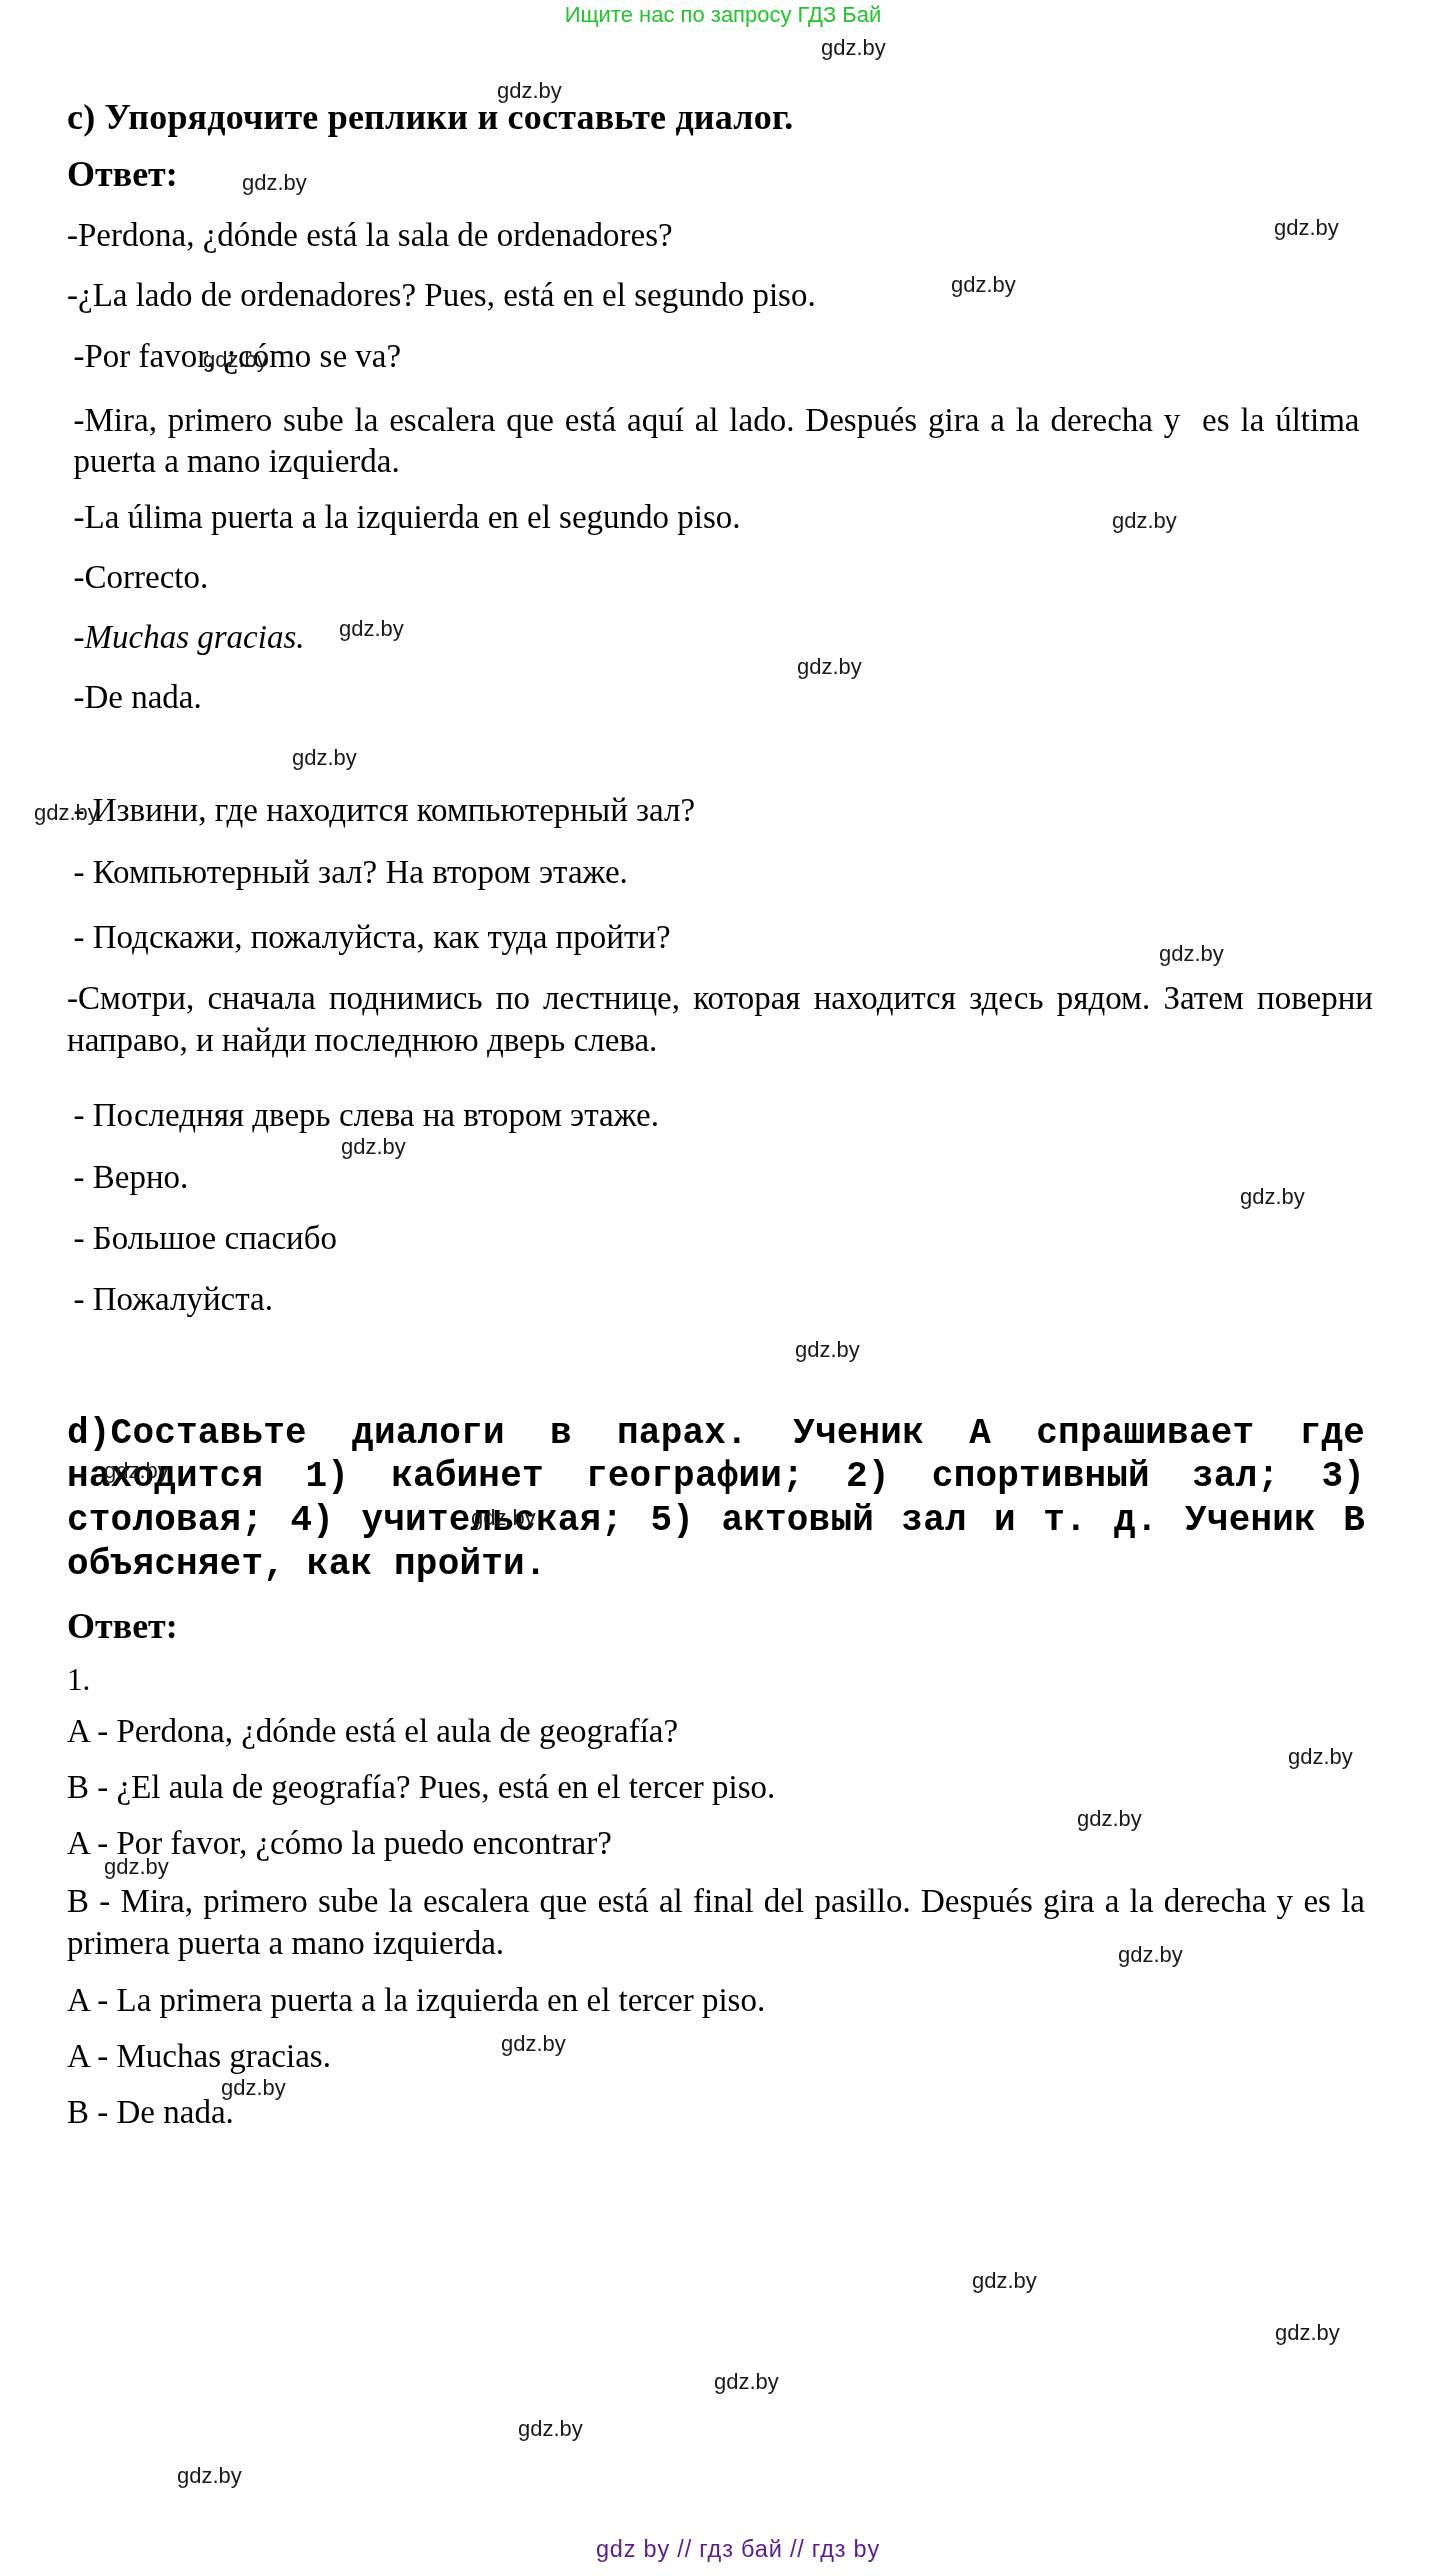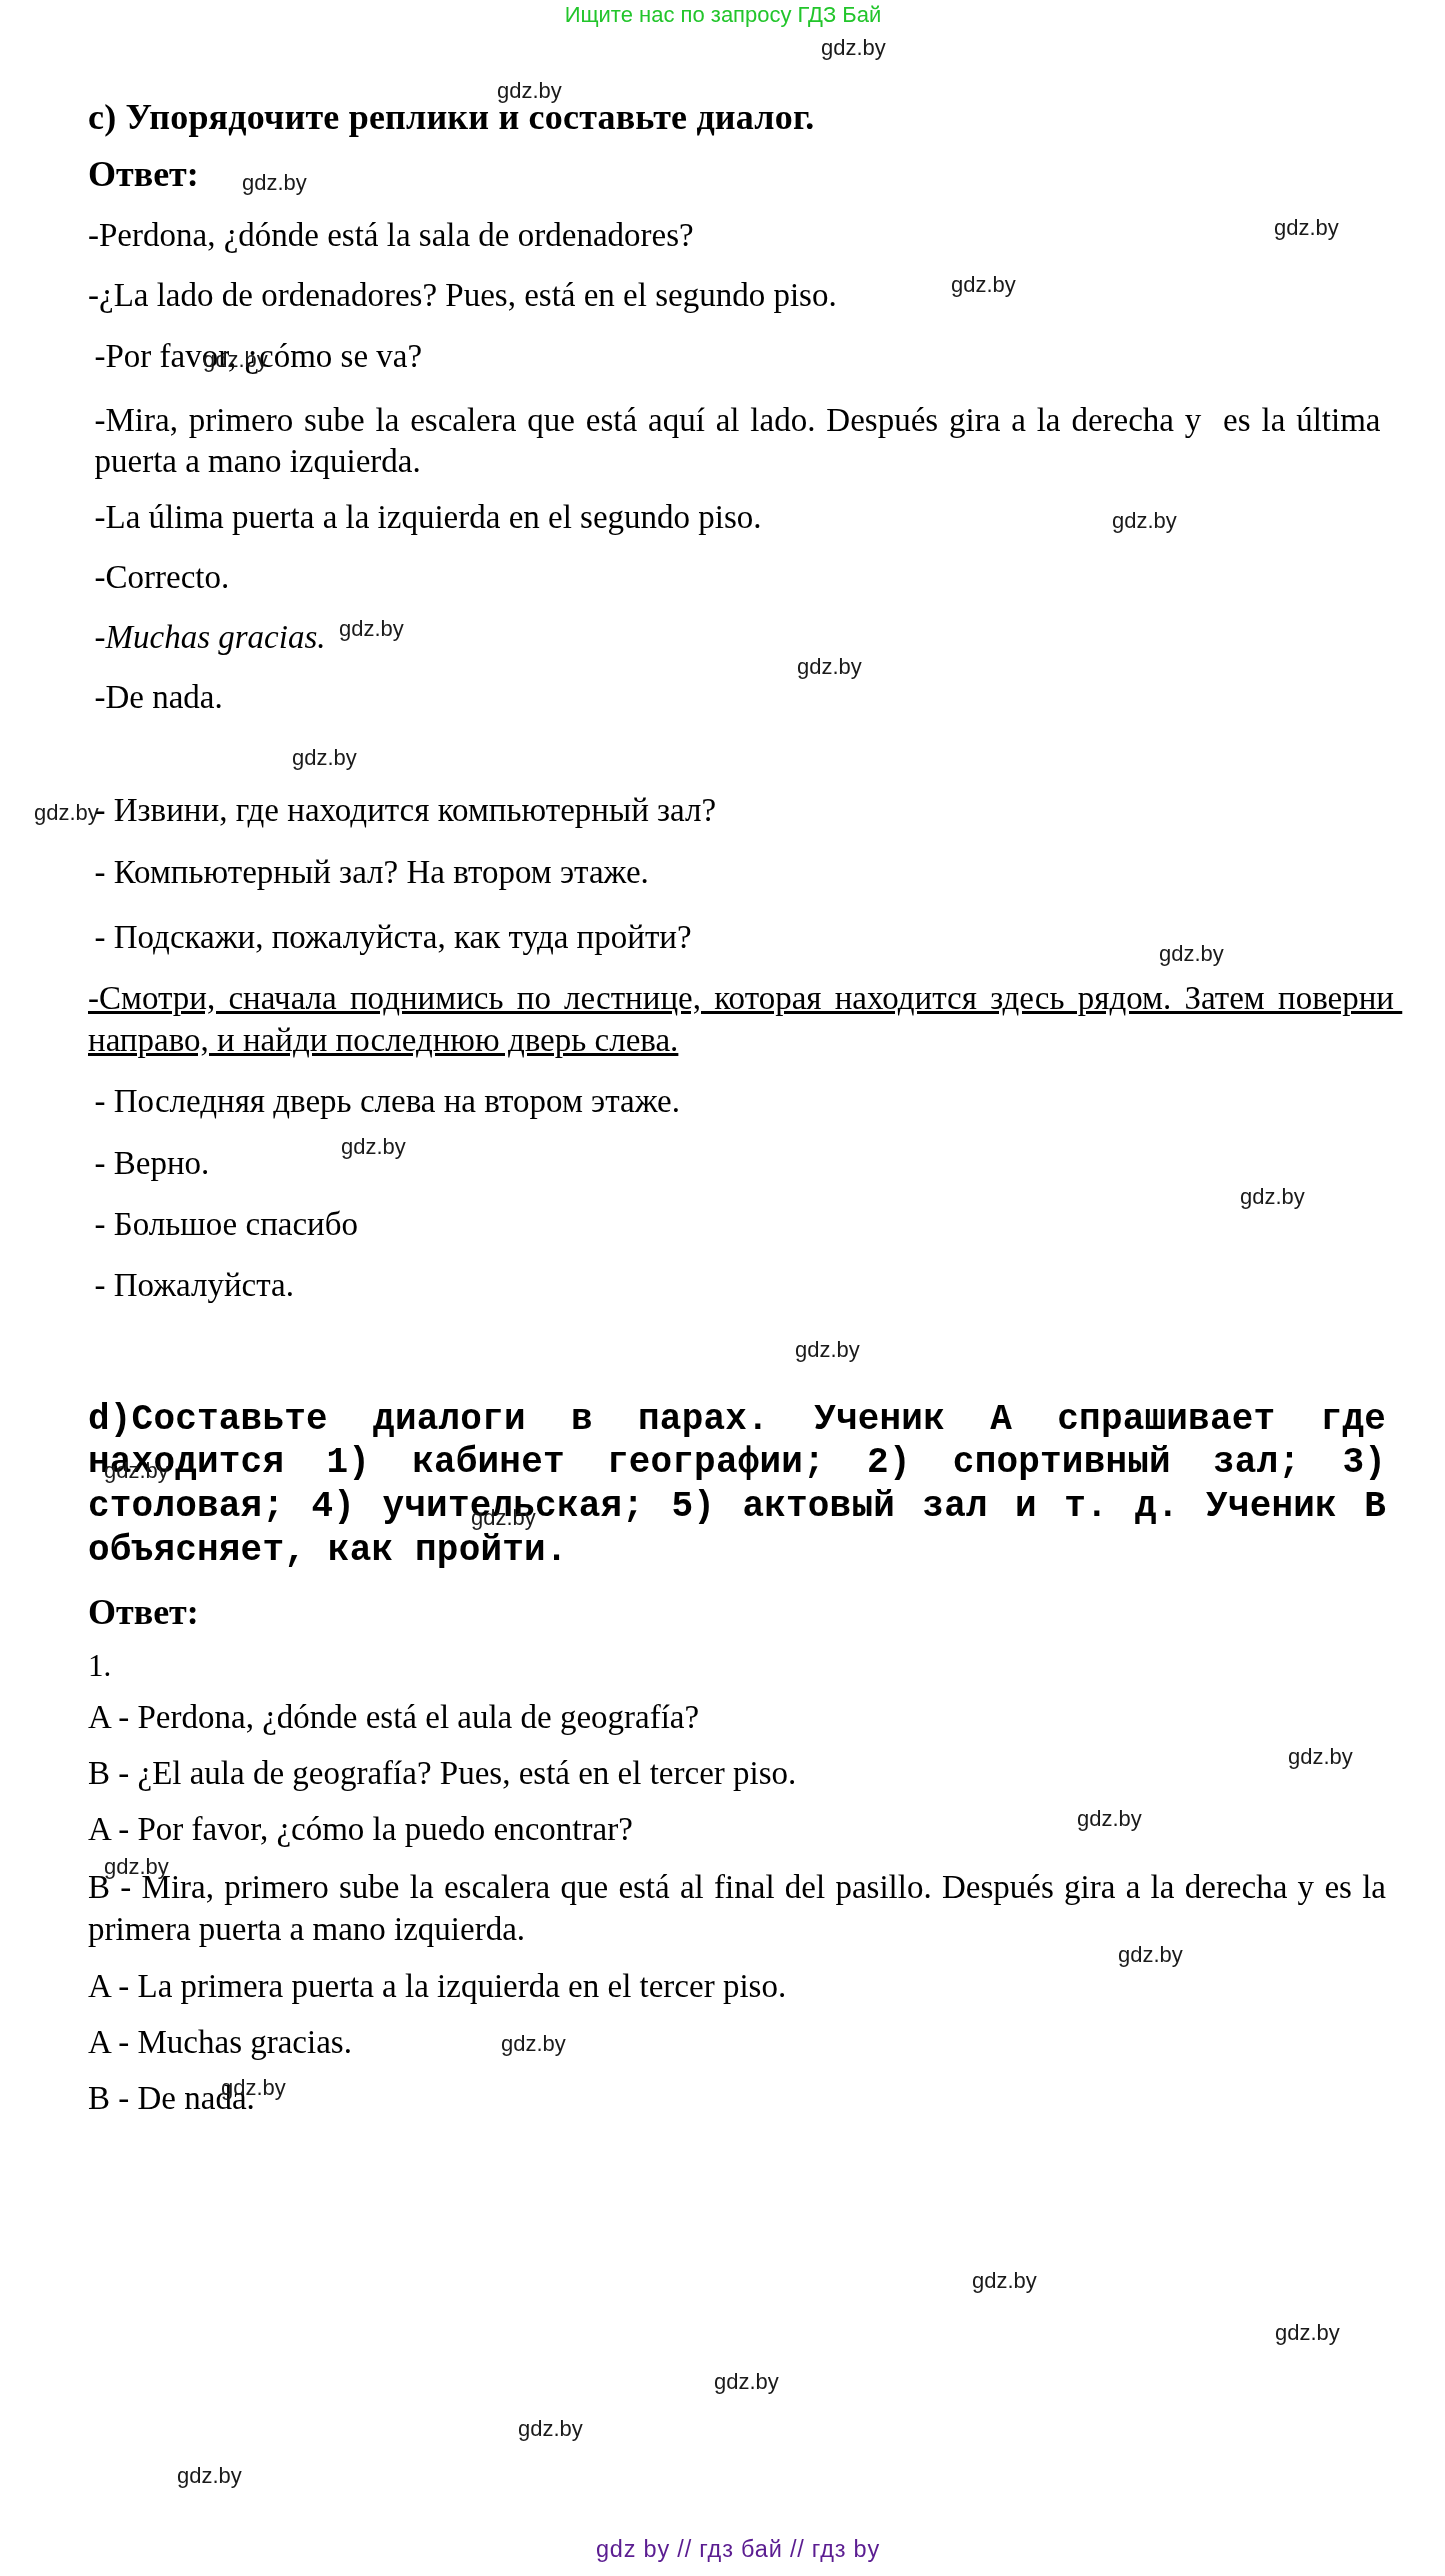--- a/index.html
+++ b/index.html
@@ -37,21 +37,21 @@
     font-family: "Liberation Sans", "DejaVu Sans", sans-serif;
     font-size: 22px;
     color: #22c52b;
     white-space: nowrap;
     z-index: 6;
   }
 
   
   .content {
     position: absolute;
-    left: 88px;
+    left: 67px;
     top: 0;
     width: 1298px;
     z-index: 2;
   }
 
   .heading {
     font-weight: bold;
     font-size: 36px;
     line-height: 1.12;
     margin: 0;
@@ -157,21 +157,21 @@
   <p class="line indent" style="margin-bottom:27px;">-La úlima puerta a la izquierda en el segundo piso.</p>
   <p class="line indent" style="margin-bottom:27px;">-Correcto.</p>
   <p class="line indent" style="margin-bottom:27px;font-style:italic;">-Muchas gracias.</p>
   <p class="line indent" style="margin-bottom:0;">-De nada.</p>
 
   <div style="height:80px"></div>
 
   <p class="line indent" style="margin-bottom:29px;">- Извини, где находится компьютерный зал?</p>
   <p class="line indent" style="margin-bottom:32px;">- Компьютерный зал? На втором этаже.</p>
   <p class="line indent" style="margin-bottom:24px;">- Подскажи, пожалуйста, как туда пройти?</p>
-  <p class="line wrap" style="width:1306px;line-height:1.27;margin-bottom:23px;text-decoration:underline;">-Смотри, сначала поднимись по лестнице, которая находится здесь рядом. Затем поверни направо, и найди последнюю дверь слева.</p>
+  <p class="line wrap" style="width:1306px;line-height:1.27;margin-bottom:37px;">-Смотри, сначала поднимись по лестнице, которая находится здесь рядом. Затем поверни направо, и найди последнюю дверь слева.</p>
   <p class="line indent" style="margin-bottom:29px;">- Последняя дверь слева на втором этаже.</p>
   <p class="line indent" style="margin-bottom:28px;">- Верно.</p>
   <p class="line indent" style="margin-bottom:28px;">- Большое спасибо</p>
   <p class="line indent" style="margin-bottom:0;">- Пожалуйста.</p>
 
   <div style="height:96px"></div>
 
   <p class="heading" style="text-align:justify;text-justify:inter-word;width:1298px;line-height:1.22;font-family:Liberation Mono, monospace;">d)Составьте диалоги в парах. Ученик А спрашивает где находится 1) кабинет географии; 2) спортивный зал; 3) столовая; 4) учительская; 5) актовый зал и т. д. Ученик В объясняет, как пройти.</p>
 
   <div style="height:19.5px"></div>

